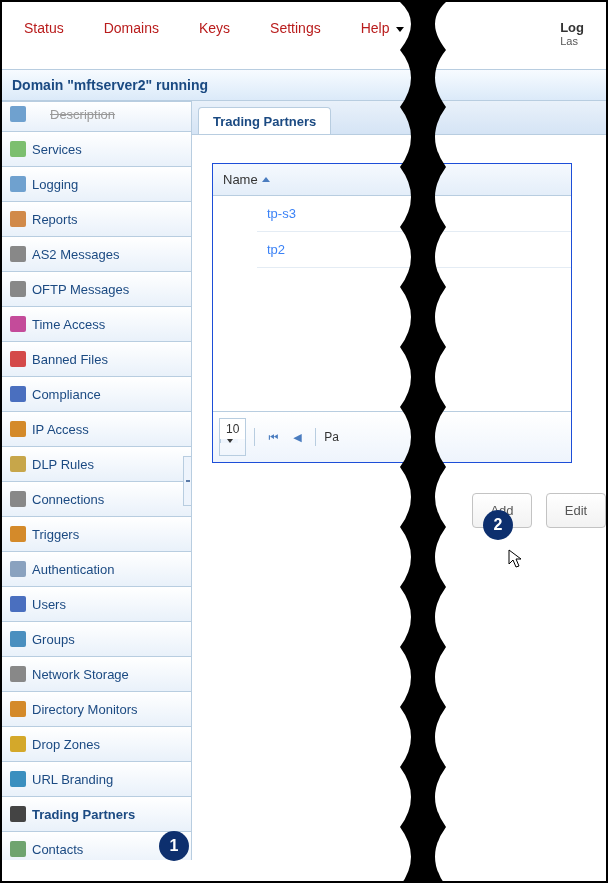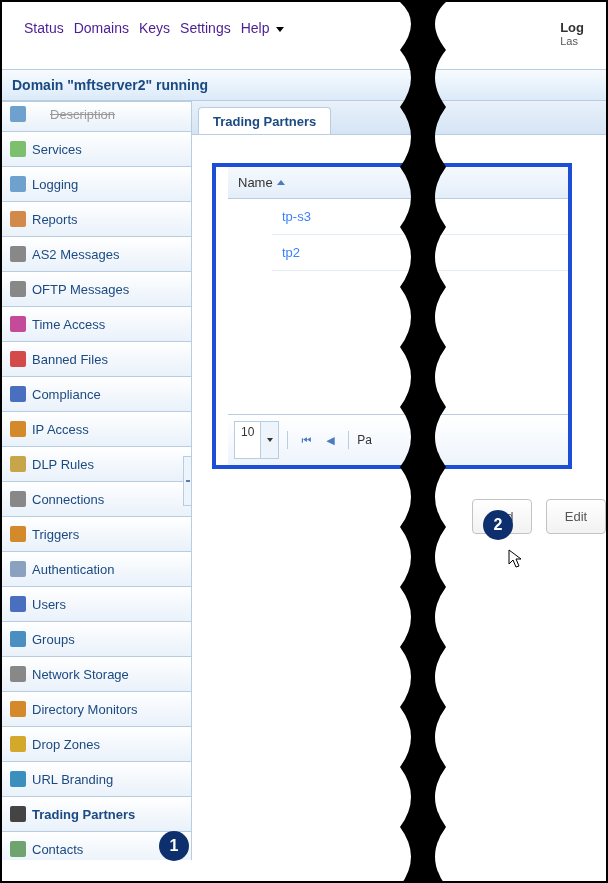--- a/index.html
+++ b/index.html
@@ -1,20 +1,20 @@
 <!DOCTYPE html>
 <html><head>
 <meta charset="utf-8">
 <style>
   * { box-sizing: border-box; margin: 0; padding: 0; font-family: Arial, Helvetica, sans-serif; }
   body { font-size: 13px; color: #333; background: #fff; width: 608px; height: 883px; border: 2px solid #000; position: relative; overflow: hidden; }
 
   
   .topbar { display: flex; justify-content: space-between; padding: 18px 22px 22px 22px; }
-  .topnav { display: flex; gap: 10px; font-size: 14px; color: #4c1d95; }
+  .topnav { display: flex; gap: 40px; font-size: 14px; color: #b91c1c; }
   .topnav .item { cursor: pointer; }
   .help-caret { display: inline-block; margin-left: 3px; width: 0; height: 0; border-left: 4px solid transparent; border-right: 4px solid transparent; border-top: 5px solid #000; vertical-align: middle; }
   .toplog { text-align: left; font-size: 13px; color: #333; }
   .toplog .line2 { font-size: 11px; color: #555; }
 
   .status-bar { background: linear-gradient(#f7fbff,#dbeaf9); border-top: 1px solid #b8cde0; border-bottom: 1px solid #b8cde0; padding: 7px 10px; font-size: 14px; font-weight: bold; color: #1b4a82; }
 
   .main { display: flex; height: calc(100% - 120px); }
 
   
@@ -30,29 +30,29 @@
   .collapser { position: absolute; top: 50%; right: -1px; width: 9px; height: 50px; transform: translateY(-50%); border: 1px solid #b8cde0; background: #eef4fc; display:flex;align-items:center;justify-content:center; cursor:pointer;}
   .collapser span{width:4px;height:2px;border-top:1px solid #5a7aa7;border-bottom:1px solid #5a7aa7;}
 
   
   .content { flex: 1; position: relative; padding: 0; background: #fff; }
   .tabbar { display:flex; background: linear-gradient(#e9f1fa,#d5e4f5); border-bottom:1px solid #b8cde0; padding-left:6px; padding-top:6px; height:34px;}
   .tab { background:#fff; border:1px solid #b8cde0; border-bottom:none; padding:6px 14px; font-size:13px; font-weight:bold; color:#1b4a82; border-radius:4px 4px 0 0; }
 
   .panel-body { padding: 28px 0 0 20px; }
 
-  .grid { border: 4px solid #1d4ed8; width: 360px; padding-left: 12px; }
+  .grid { border: 1px solid #1d4ed8; width: 360px; }
   .grid-head { background: linear-gradient(#f5f9fe,#e4eef9); border-bottom:1px solid #b8cde0; }
   .grid-head-cell { padding: 8px 10px; font-size:13px; color:#333; display:flex; align-items:center; gap:4px;}
   .sort-arrow { width:0;height:0;border-left:4px solid transparent;border-right:4px solid transparent;border-bottom:5px solid #4a7cbf;}
   .grid-row { padding: 10px 10px; border-bottom:1px solid #e4ecf4; font-size:13px; color:#3b82f6;margin-left:44px; }
   .grid-body { height: 215px; }
 
   .pager { display:flex; align-items:center; gap:4px; border-top:1px solid #b8cde0; padding:6px; background:linear-gradient(#fff,#eef4fc); font-size:12px;}
-  .pg-select { display:flex; border:1px solid #b8cde0; height:38px; }
+  .pg-select { display:flex; border:1px solid #b8cde0; height:38px;flex-direction:column; }
   .pg-select .val { padding:3px 6px; background:#fff;}
   .pg-select .dd { width:18px; display:flex;align-items:center;justify-content:center; border-left:1px solid #b8cde0; background:#eef4fc; }
   .pg-select .dd span{width:0;height:0;border-left:3px solid transparent;border-right:3px solid transparent;border-top:4px solid #333;}
   .pg-sep { width:1px; height:18px; background:#b8cde0; margin:0 4px;}
   .pg-btn { width:20px; height:20px; display:flex; align-items:center; justify-content:center; color:#4a7cbf; cursor:pointer; font-size:11px;}
 
   .actions { display:flex; gap:14px; padding-left:260px; margin-top:30px;}
   .btn { border:1px solid #c3c3c3; background:linear-gradient(#fff,#f2f2f2); border-radius:4px; padding:9px 11px; font-size:13px; color:#555; cursor:pointer; min-width:60px; text-align:center;}
 
   

